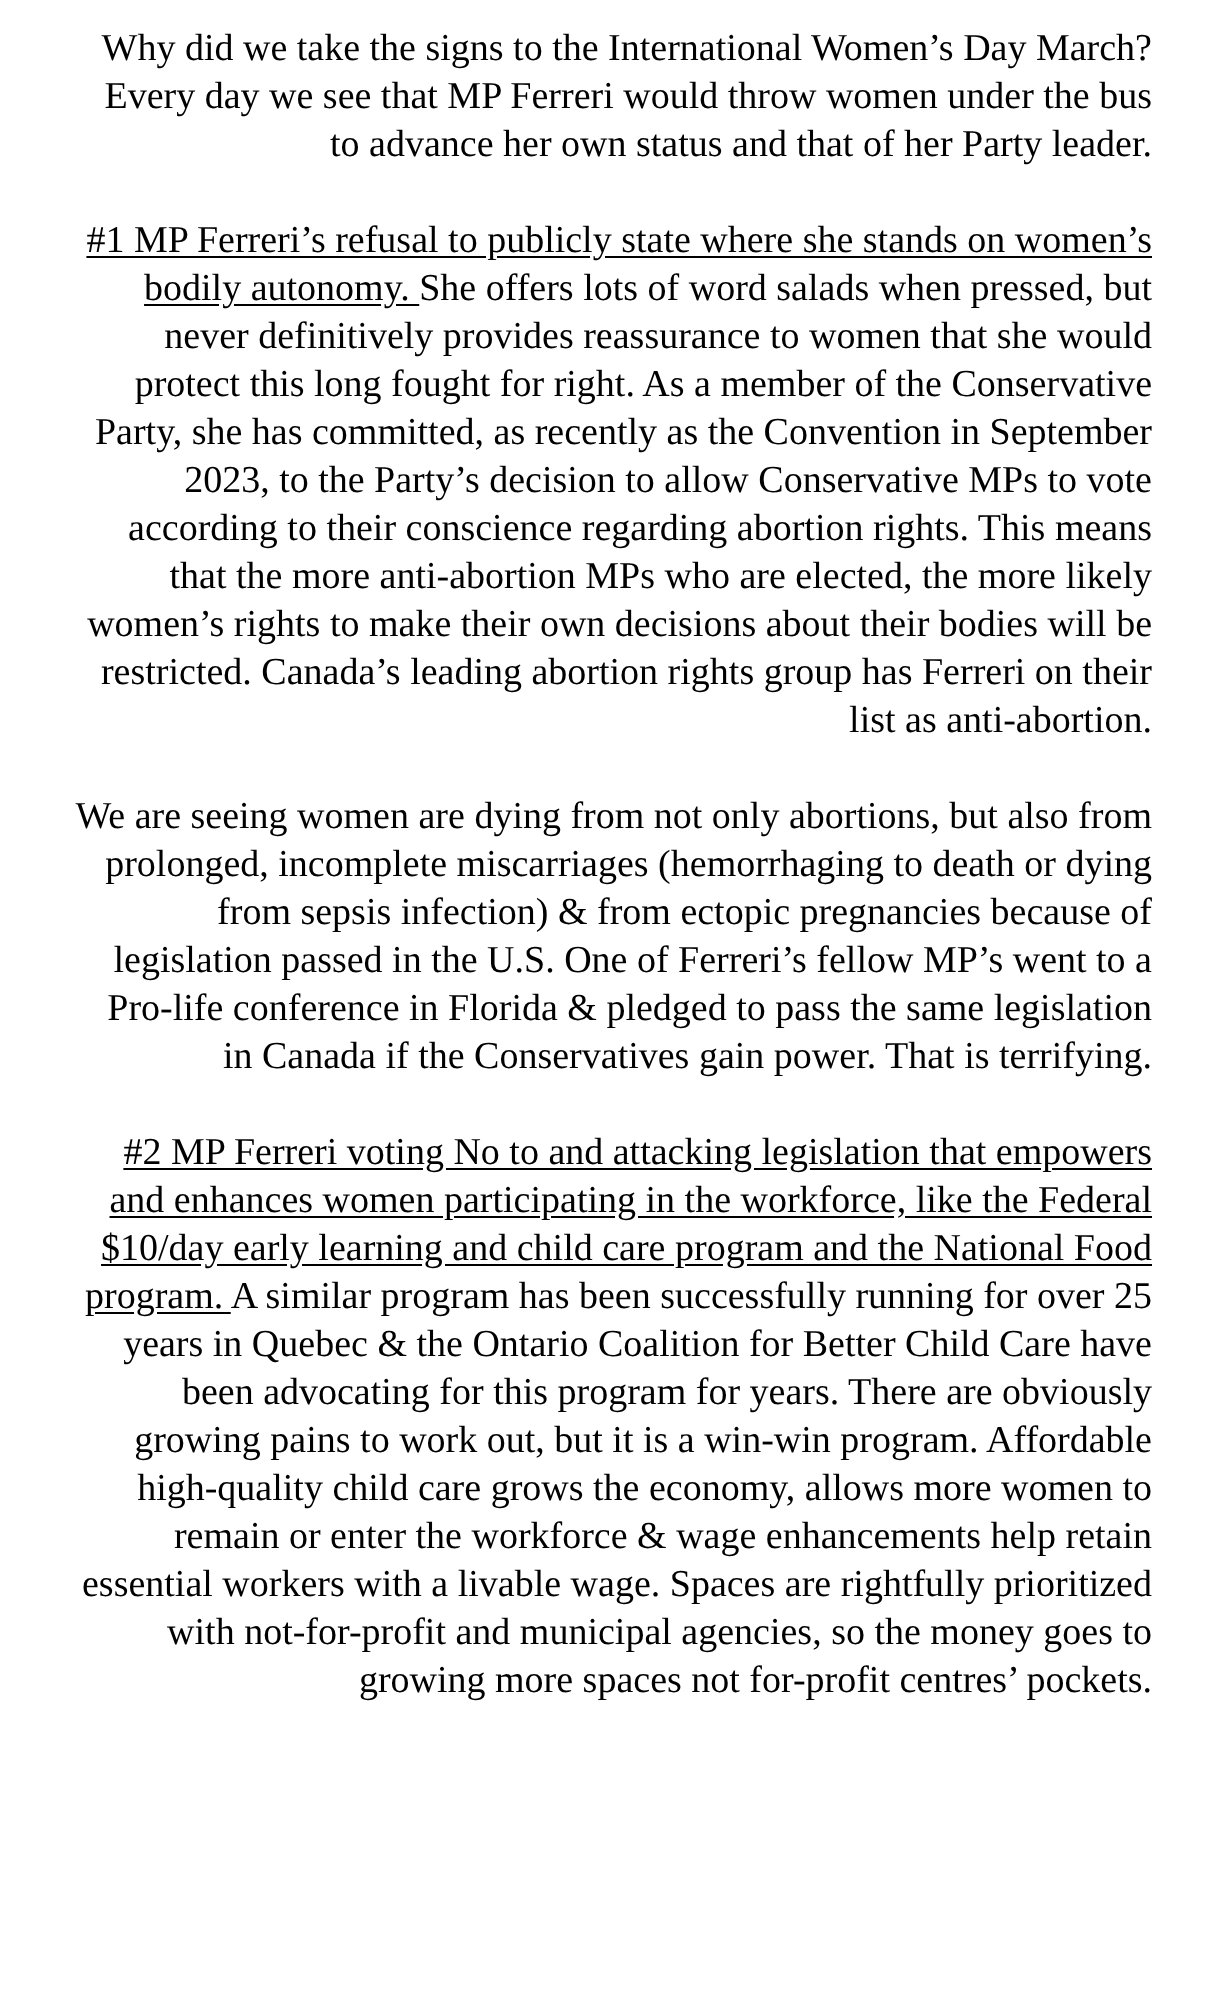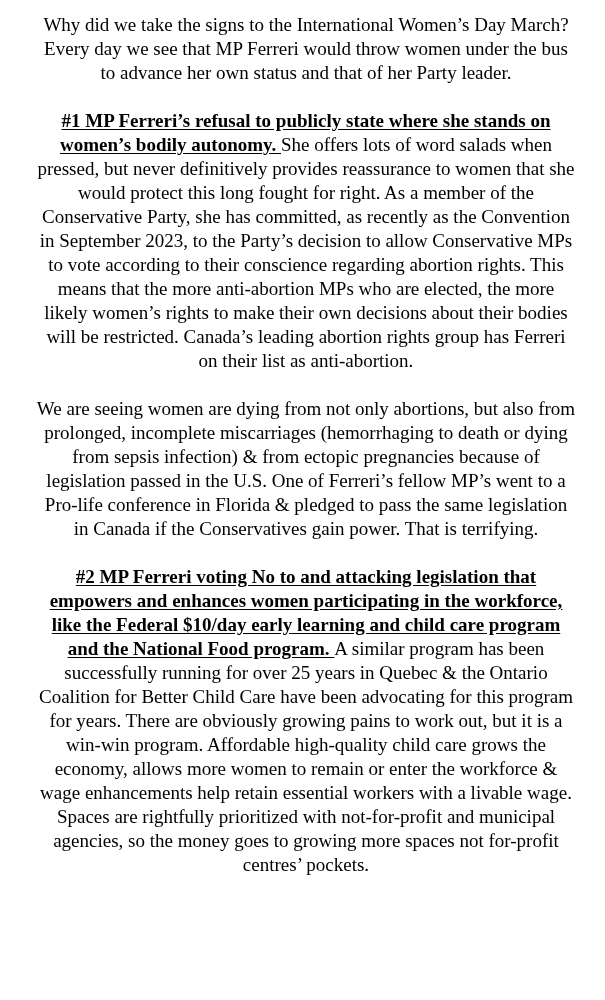--- a/index.html
+++ b/index.html
@@ -15,33 +15,32 @@
       overflow: hidden;
     }
     .doc {
       box-sizing: border-box;
       width: 605px;
       padding: 13px 29px 16px 36px;
       font-family: "Liberation Serif", "DejaVu Serif", serif;
       font-size: 19px;
       line-height: 24px;
       color: #000000;
-      text-align: center;
+      text-align: right;
       word-spacing: normal;
     }
     .para {
       margin: 0 0 24px 0;
     }
     .para:last-child {
       margin-bottom: 0;
     }
     .u {
       text-decoration: underline;
       text-underline-offset: 2px;
-      font-weight: bold;
     }
   </style>
 </head>
 <body>
 
 <div class="page">
   <article class="doc">
       <p class="para"><span>Why did we take the signs to the International Women’s Day March? Every day we see that MP Ferreri would throw women under the bus to advance her own status and that of her Party leader.</span></p>
       <p class="para"><span class="u">#1 MP Ferreri’s refusal to publicly state where she stands on women’s bodily autonomy. </span><span>She offers lots of word salads when pressed, but never definitively provides reassurance to women that she would protect this long fought for right. As a member of the Conservative Party, she has committed, as recently as the Convention in September 2023, to the Party’s decision to allow Conservative MPs to vote according to their conscience regarding abortion rights. This means that the more anti-abortion MPs who are elected, the more likely women’s rights to make their own decisions about their bodies will be restricted. Canada’s leading abortion rights group has Ferreri on their list as anti-abortion.</span></p>
       <p class="para"><span>We are seeing women are dying from not only abortions, but also from prolonged, incomplete miscarriages (hemorrhaging to death or dying from sepsis infection) &amp; from ectopic pregnancies because of legislation passed in the U.S. One of Ferreri’s fellow MP’s went to a Pro-life conference in Florida &amp; pledged to pass the same legislation in Canada if the Conservatives gain power. That is terrifying.</span></p>

